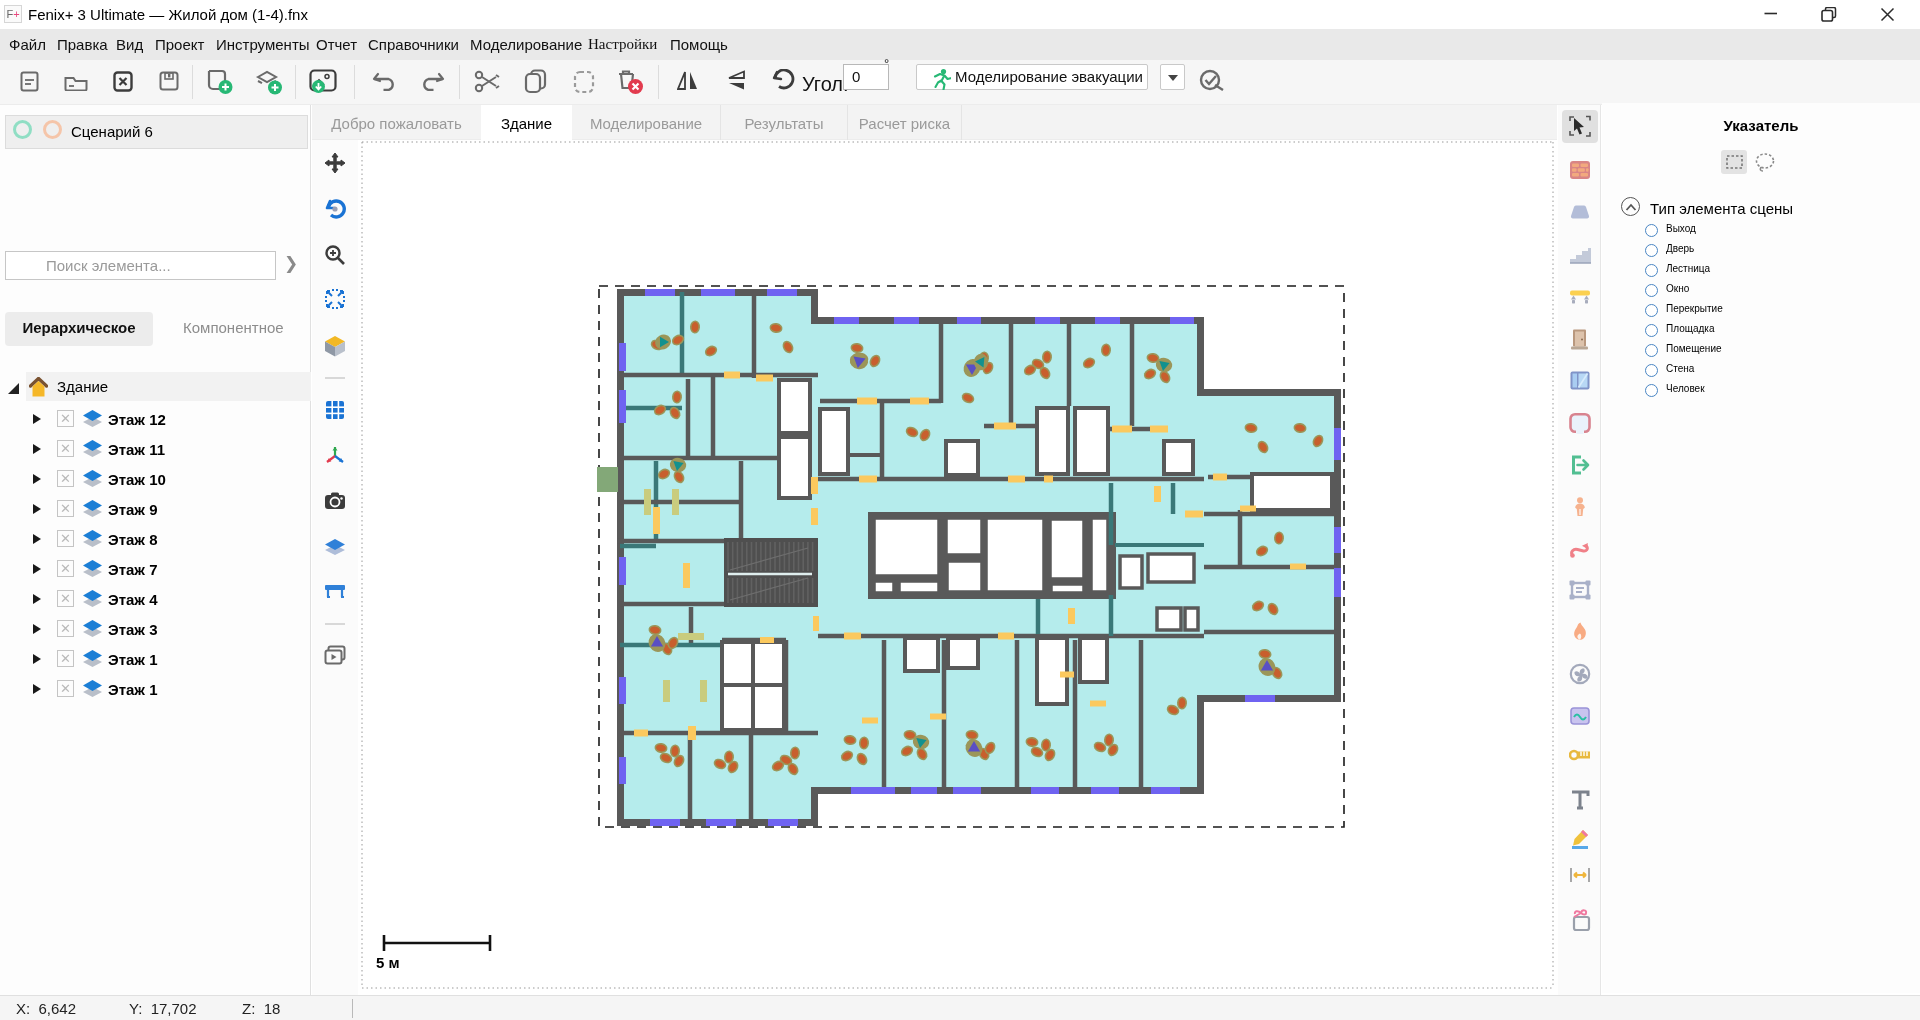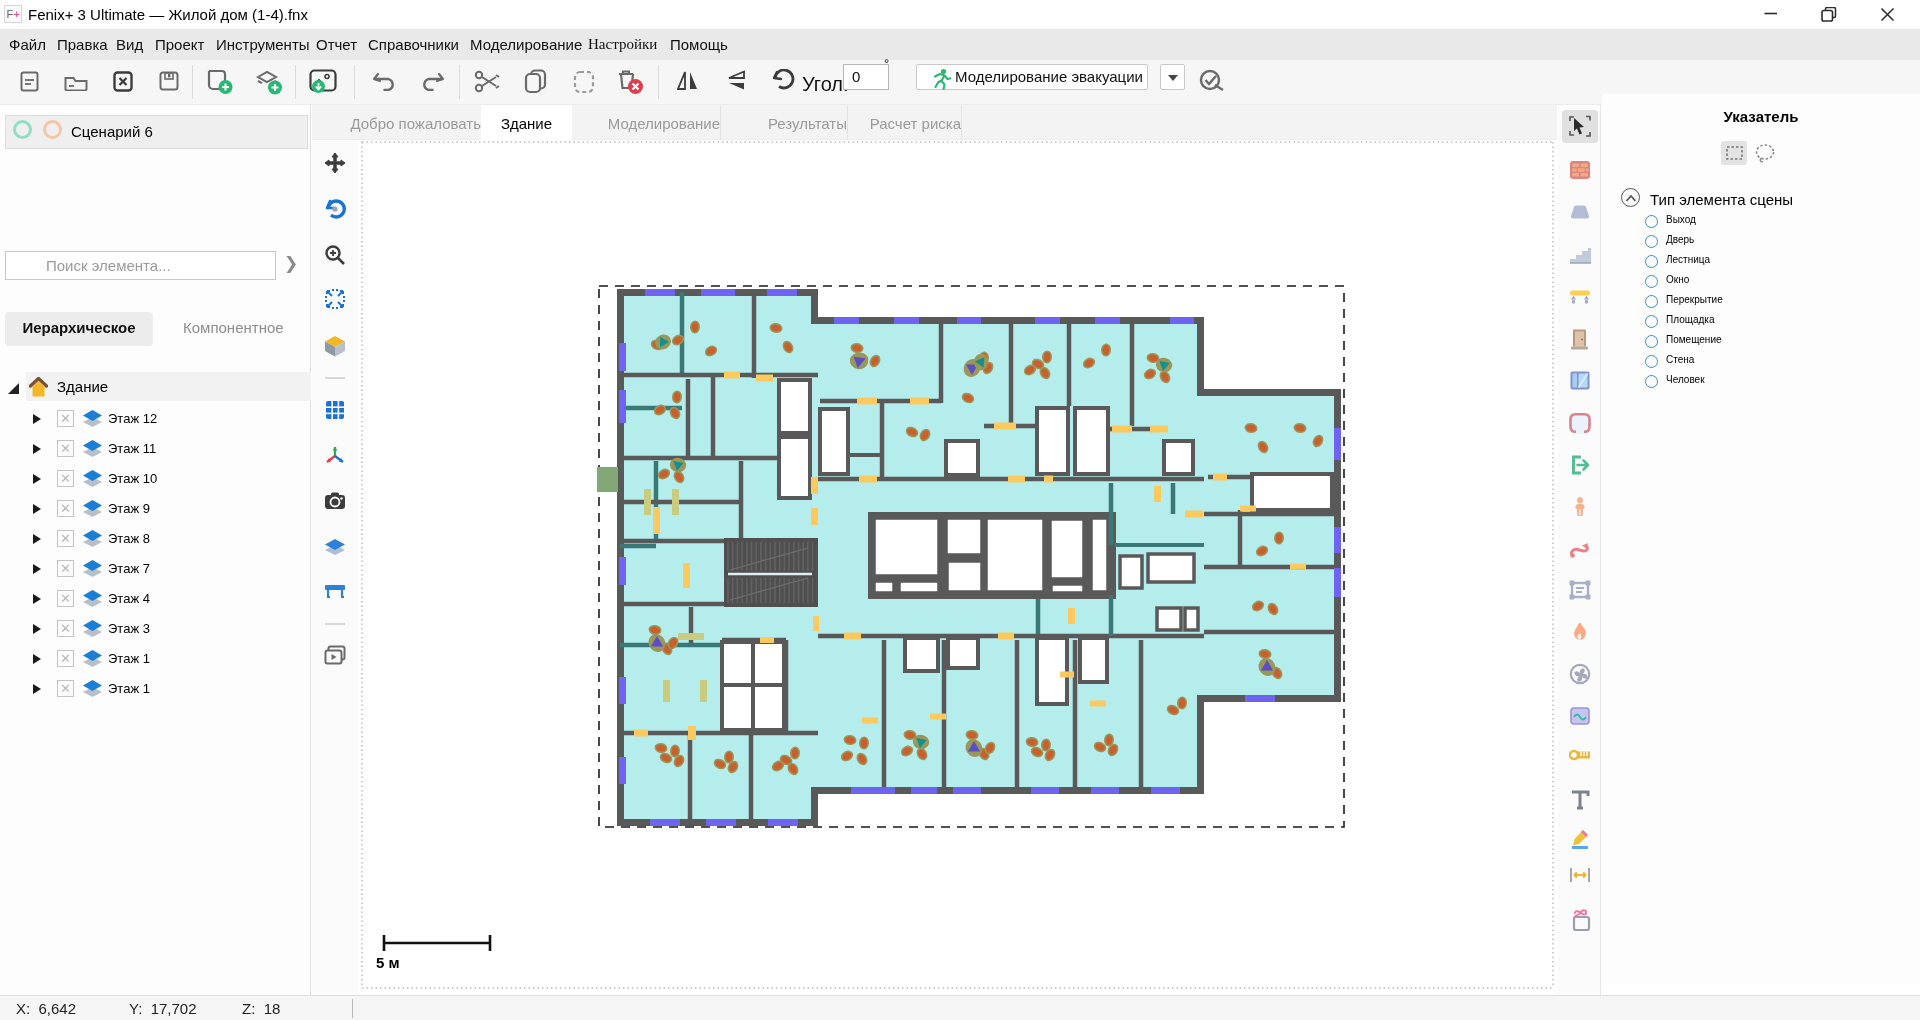--- a/index.html
+++ b/index.html
@@ -24,31 +24,31 @@
 #scenario { position:absolute; left:5px; top:115px; width:303px; height:34px; background:#efefef; border:1px solid #dcdcdc; }
 .ring { position:absolute; top:4px; width:19px; height:19px; border-radius:50%; background:#efefef; }
 #scen-label { position:absolute; left:65px; top:7px; font-size:15px; color:#000; }
 #searchbox { position:absolute; left:5px; top:251px; width:271px; height:29px; background:#fff; border:1px solid #c6c6c6; }
 #searchbox .ph { position:absolute; left:40px; top:5px; font-size:15px; color:#9a9a9a; }
 #searchgo { position:absolute; left:284px; top:253px; width:18px; height:24px; color:#8a8a8a; font-size:17px; }
 #tab-hier { position:absolute; left:5px; top:312px; width:148px; height:34px; background:#ececec; border-radius:4px; text-align:center; font-size:15px; font-weight:bold; color:#111; padding-top:7px; }
 #tab-comp { position:absolute; left:183px; top:319px; font-size:15px; color:#8d8d8d; }
 #row-bld { position:absolute; left:26px; top:372px; width:285px; height:29px; background:#f2f2f2; }
 #bld-label { position:absolute; left:57px; top:378px; font-size:15px; color:#000; }
-.floor-label { position:absolute; left:108px; font-size:13px; color:#000; }
+.floor-label { position:absolute; left:108px; font-size:15px; color:#000;font-weight:bold; }
 .cbx { position:absolute; left:57px; width:17px; height:17px; border:1px solid #c4c4c4; background:#fcfcfc; color:#b9b9b9; font-size:13px; line-height:15px; text-align:center; }
 .exp { position:absolute; left:33px; width:0; height:0; border:5px solid transparent; border-left:8px solid #1a1a1a; }
 
 #lefttools { position:absolute; left:312px; top:105px; width:46px; height:890px; background:#fbfbfb; }
 #tabbar { position:absolute; left:312px; top:105px; width:1245px; height:35px; background:#f3f3f3; border-bottom:1px solid #ececec; }
-.ctab { position:absolute; top:0; height:35px; font-size:15px; color:#9a9a9a; text-align:right; padding-top:10px; border-right:1px solid #e4e4e4; box-sizing:border-box; }
+.ctab { position:absolute; top:0; height:35px; font-size:15px; color:#9a9a9a; text-align:center; padding-top:10px; border-right:1px solid #e4e4e4; box-sizing:border-box; }
 #tab-active { position:absolute; left:169px; top:0; width:91px; height:35px; background:#fff; color:#000; font-size:15px; text-align:center; padding-top:10px; box-sizing:border-box; }
 #canvas { position:absolute; left:358px; top:140px; width:1199px; height:855px; background:#fff; }
 #righttools { position:absolute; left:1558px; top:105px; width:43px; height:890px; background:#fbfbfb; border-right:1px solid #e6e6e6; }
-#rightpanel { position:absolute; left:1602px; top:94px; width:318px; height:890px; background:#fdfdfd; }
+#rightpanel { position:absolute; left:1602px; top:103px; width:318px; height:890px; background:#fdfdfd; }
 #ptr-title { position:absolute; left:0; top:14px; width:318px; text-align:center; font-size:15px; font-weight:bold; color:#000; }
 #selrect { position:absolute; left:119px; top:47px; width:26px; height:24px; background:#e3e3e3; border-radius:3px; }
 #statusbar { position:absolute; left:0; top:995px; width:1920px; height:25px; background:#f5f5f5; border-top:1px solid #e0e0e0; font-size:15px; color:#222; }
 #statusbar span { position:absolute; top:4px; }
 .radio { position:absolute; left:43px; width:13px; height:13px; border:1.5px solid #4a86c4; border-radius:50%; background:#fff; }
 .rlabel { position:absolute; left:64px; font-size:10px; color:#000; }
 #typehdr { position:absolute; left:48px; top:97px; font-size:15px; color:#000; }
 #collapse { position:absolute; left:19px; top:94px; width:19px; height:19px; border:1.5px solid #555; border-radius:50%; }
 </style></head>
 <body>

